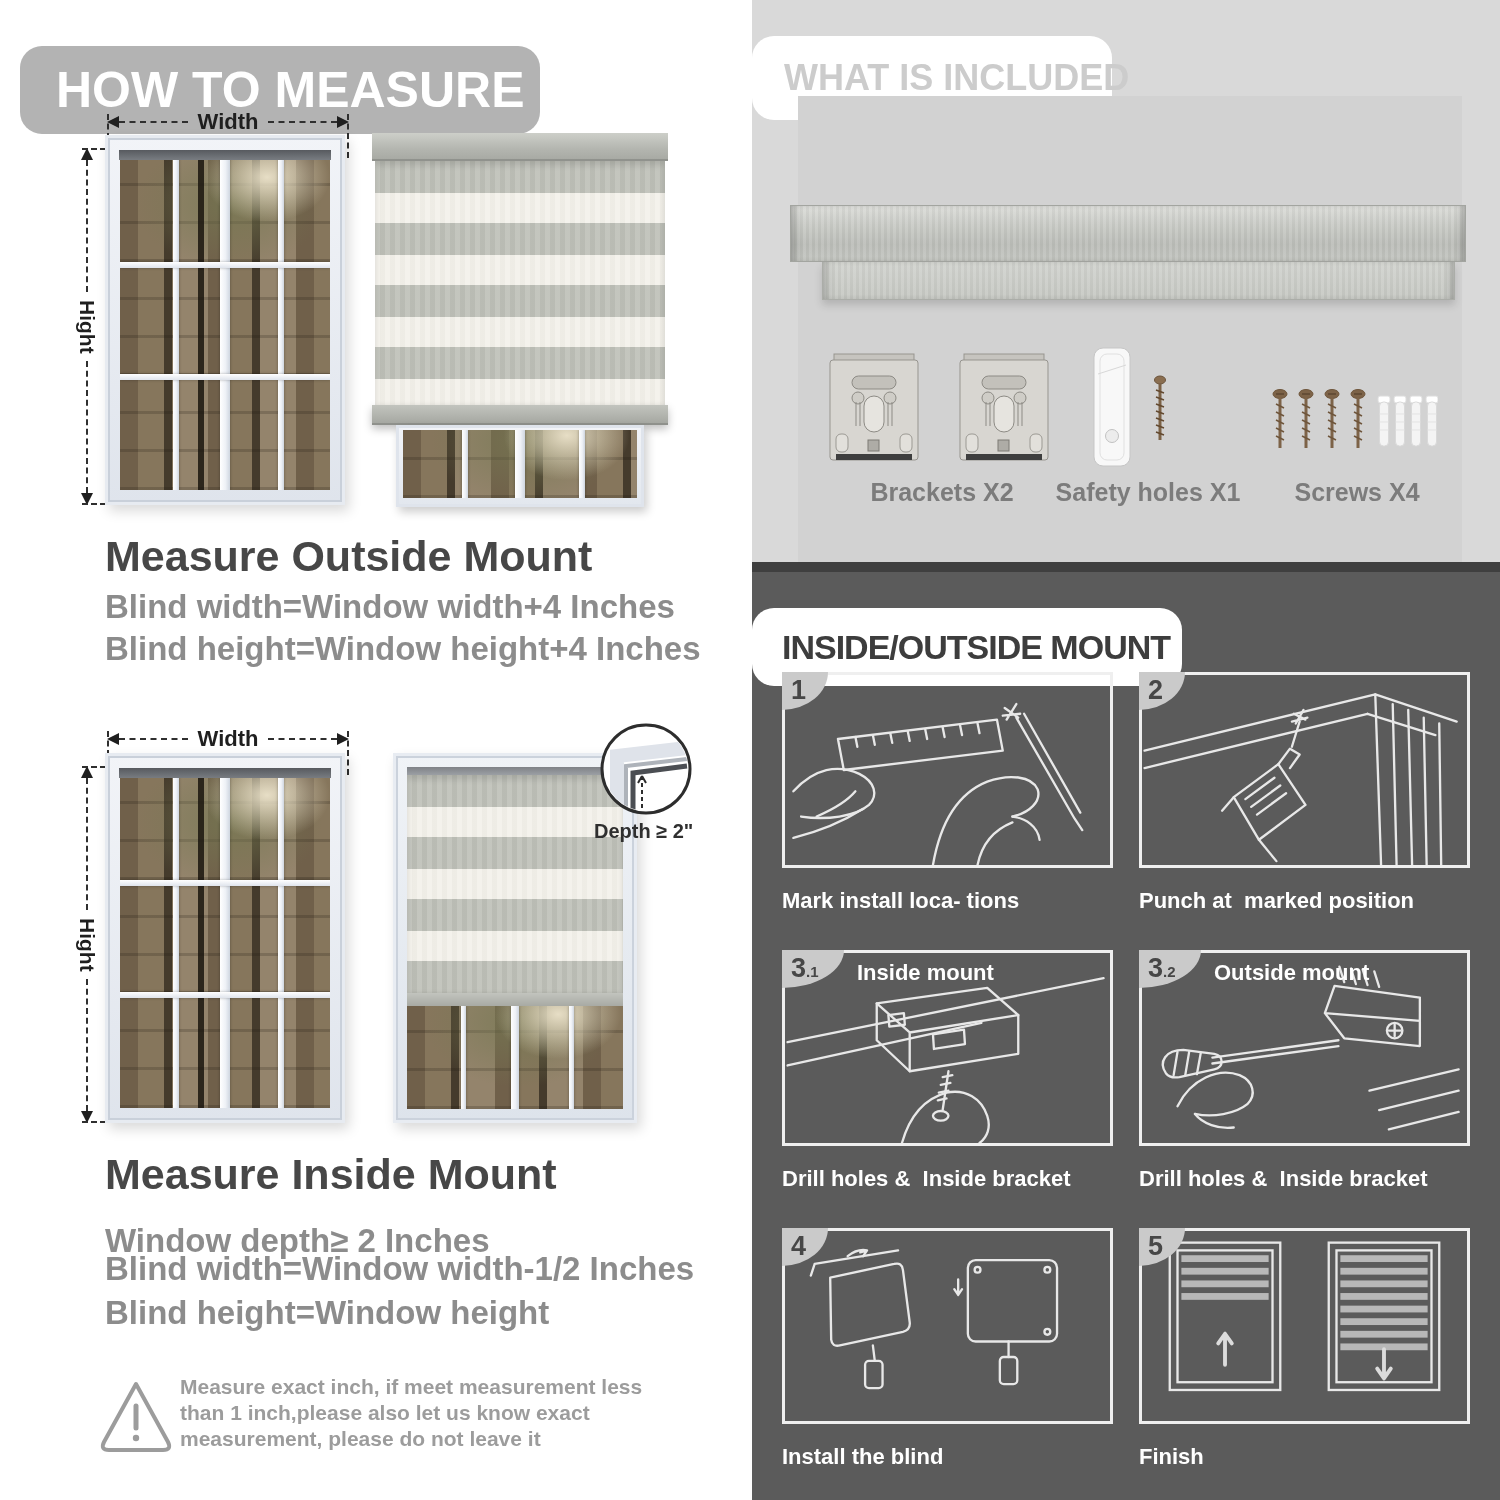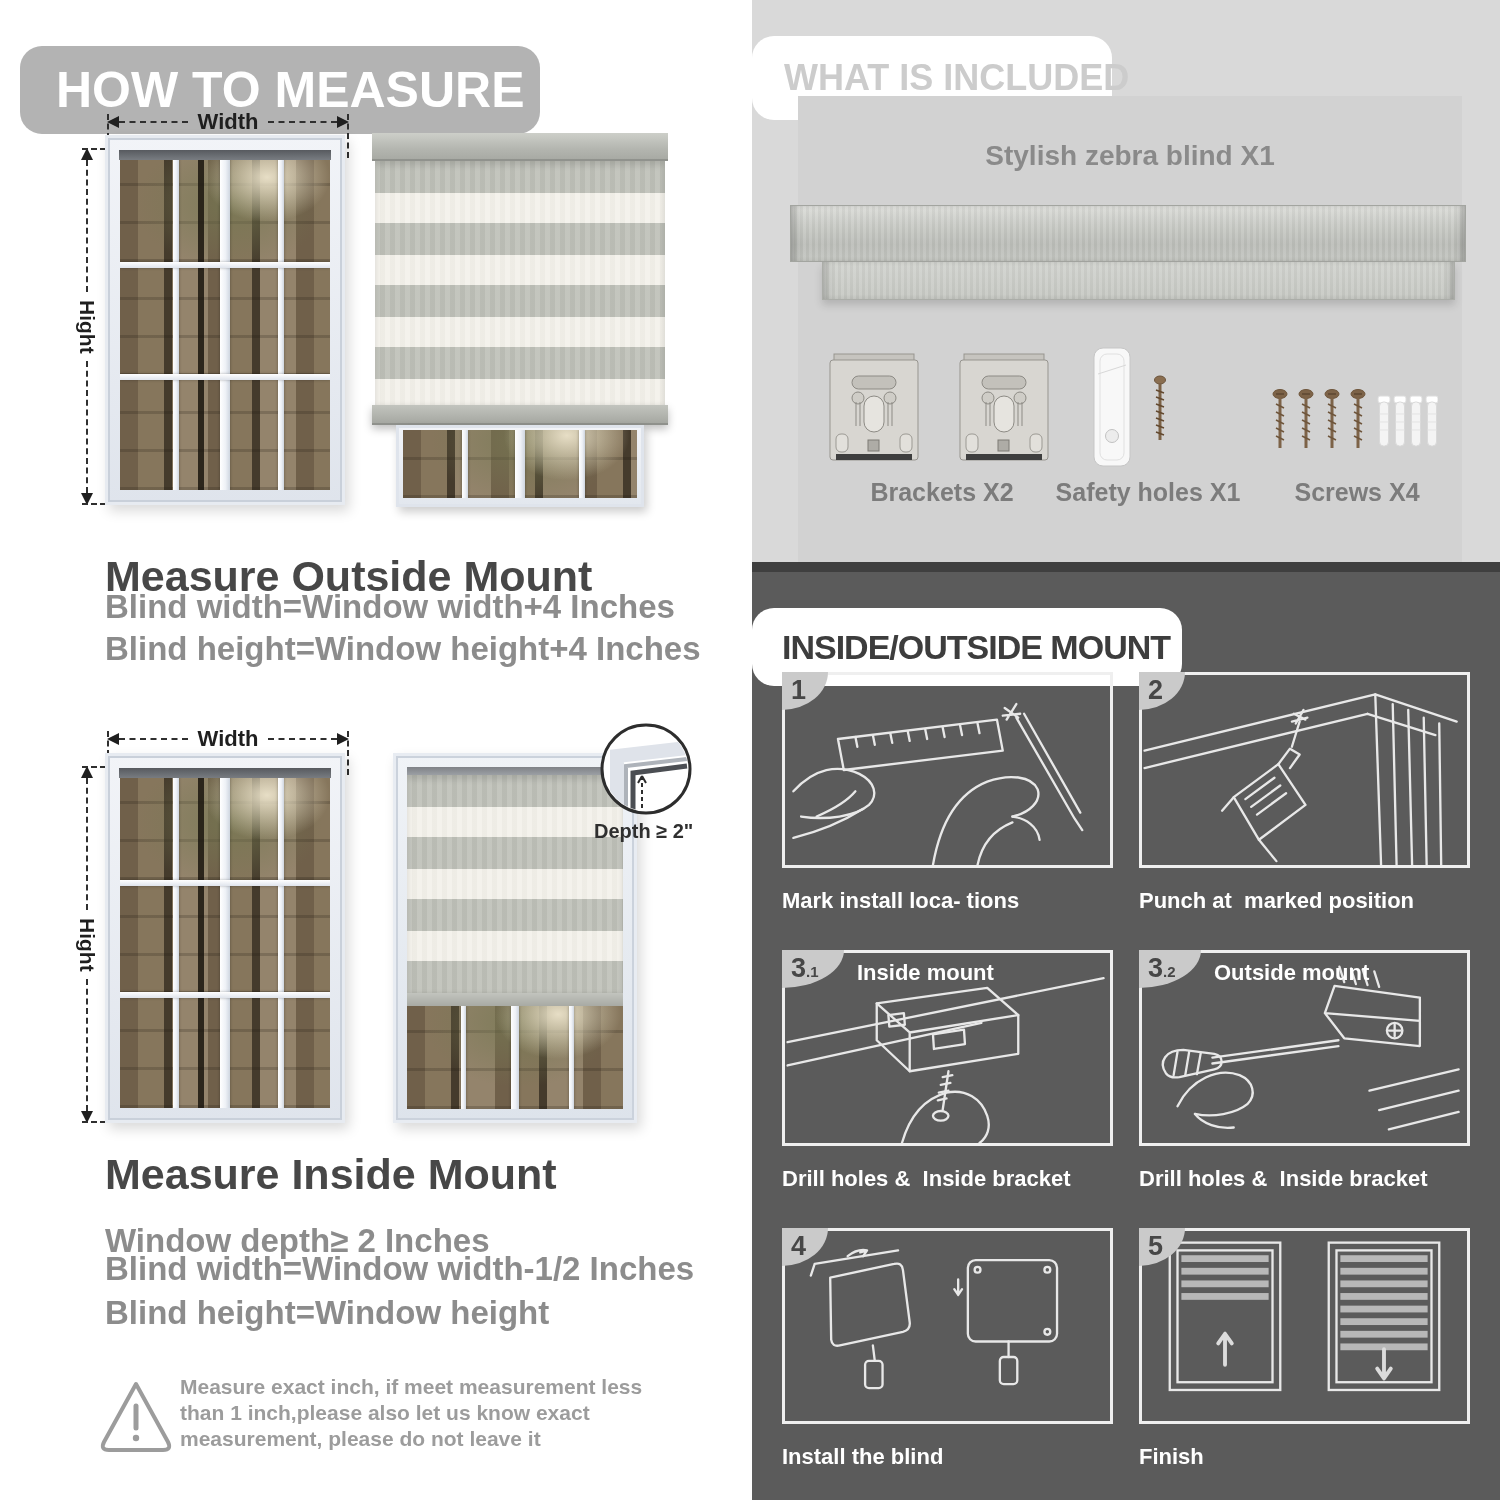--- a/index.html
+++ b/index.html
@@ -171,21 +171,21 @@
       <div class="bf-win">
         <div class="glass">
           <div class="photo"></div>
           <div class="mv q1"></div>
           <div class="mv c"></div>
           <div class="mv q3"></div>
         </div>
       </div>
     </div>
 
-    <div class="t-big" style="left:105px;top:532px;margin-top:20px;">Measure Outside Mount</div>
+    <div class="t-big" style="left:105px;top:532px;">Measure Outside Mount</div>
     <div class="t-line" style="left:105px;top:588px;">Blind width=Window width+4 Inches</div>
     <div class="t-line" style="left:105px;top:630px;">Blind height=Window height+4 Inches</div>
 
     <div class="harrow" style="left:107px;top:727px;width:242px;">
       <span class="tick l"></span>
       <span class="ah left"></span>
       <span class="dash"></span>
       <span class="alabel">Width</span>
       <span class="dash"></span>
       <span class="ah right"></span>
@@ -262,21 +262,20 @@
 than 1 inch,please also let us know exact
 measurement, please do not leave it</div>
   </section>
 
   <section class="sec-included">
     <div class="hdr hdr-included">
       <span>WHAT IS INCLUDED</span>
     </div>
     <div class="inc-panel"></div>
 
-    <div class="inc-product">Stylish zebra blind X1</div>
     <div class="rail-main"></div>
     <div class="rail-step"></div>
 
     <div class="abs" style="left:64px;top:352px;width:260px;height:120px;">
       <svg viewBox="0 0 260 120" width="260" height="120">
         <g>
           <rect x="18" y="2" width="80" height="9" fill="#c6c4bf" stroke="#97958f"></rect>
           <rect x="14" y="8" width="88" height="100" rx="3" fill="#d8d6d1" stroke="#97958f"></rect>
           <rect x="36" y="24" width="44" height="13" rx="6.5" fill="#c3c1bb" stroke="#8d8b85"></rect>
           <rect x="48" y="44" width="20" height="36" rx="10" fill="#e6e4df" stroke="#8d8b85"></rect>

